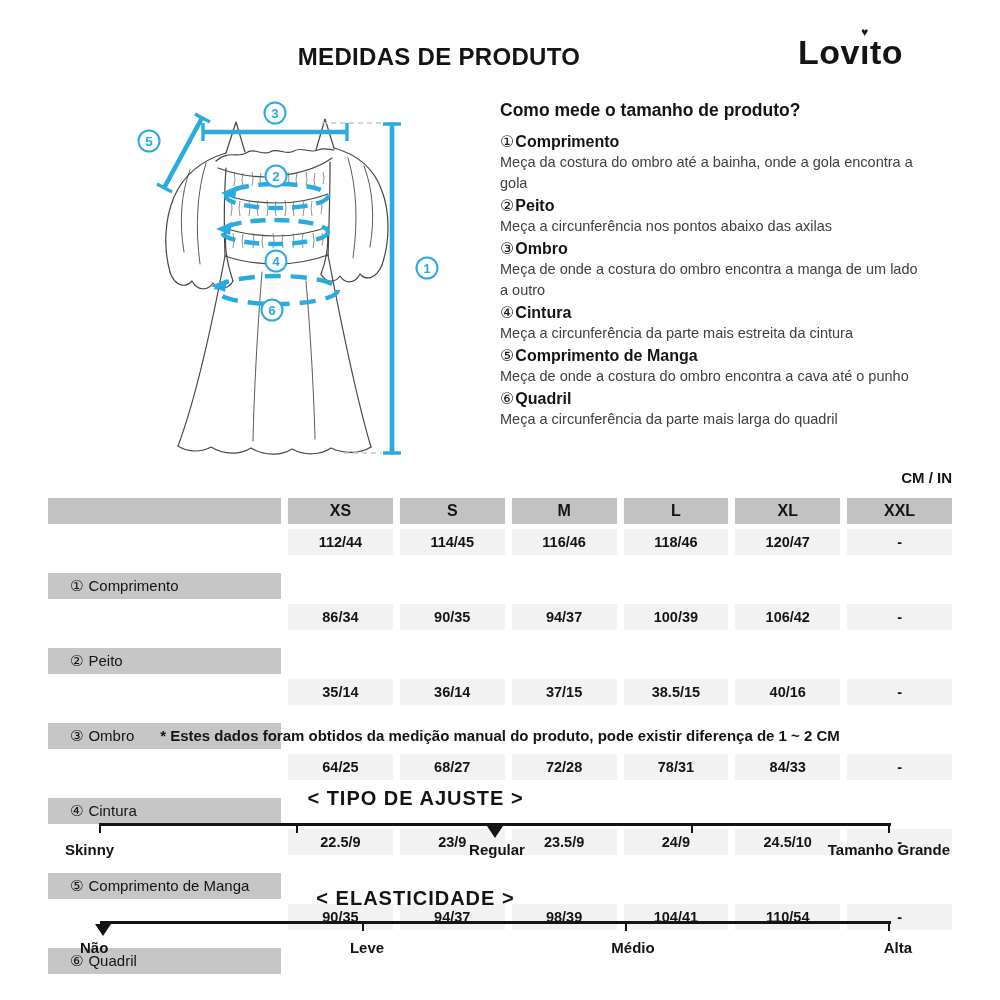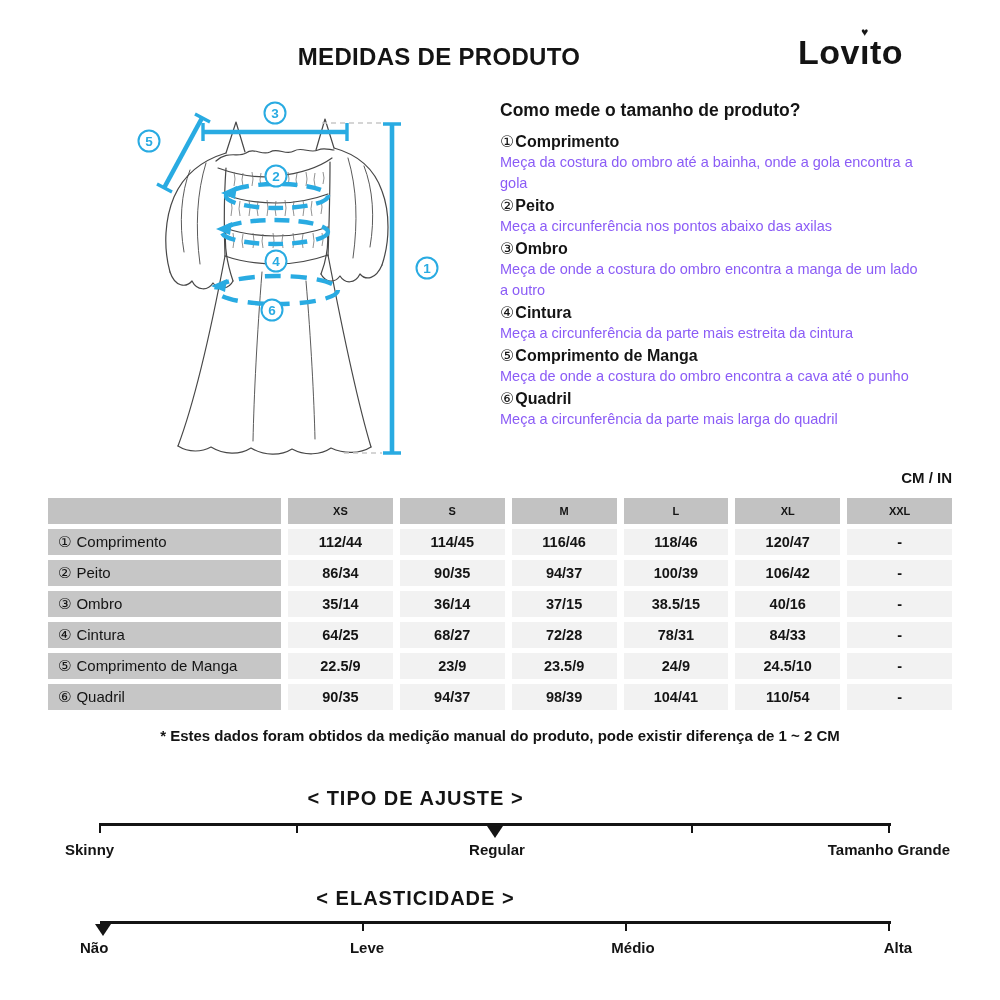--- a/index.html
+++ b/index.html
@@ -14,29 +14,29 @@
 
   .diagram{position:absolute;left:55px;top:85px;width:430px;height:395px;}
   .badge circle{fill:#fff;stroke:#29ABE2;stroke-width:2;}
   .badge text{fill:#29ABE2;font-size:13.5px;font-weight:bold;text-anchor:middle;
               font-family:"Liberation Sans","DejaVu Sans",sans-serif;}
 
   .howto{position:absolute;left:500px;top:100px;width:424px;}
   .howto-h{font-size:17.5px;font-weight:800;margin-bottom:10px;}
   .hi-t{font-size:16px;font-weight:700;line-height:21px;margin-top:1px;}
   .hi-t .num{font-weight:400;margin-right:1px;}
-  .hi-d{font-size:14.5px;line-height:21px;color:#8b5cf6;}
+  .hi-d{font-size:14.5px;line-height:21px;color:#404040;}
 
   .unit{position:absolute;top:469px;right:48px;font-size:15px;font-weight:700;}
 
   .table{position:absolute;left:48px;top:498px;width:904px;display:grid;
          grid-template-columns:233px repeat(6,1fr);column-gap:7px;row-gap:5px;}
   .cell{height:26px;line-height:26px;font-size:14.5px;text-align:center;white-space:nowrap;overflow:hidden;}
-  .cell.head{background:#c2c2c2;font-weight:700;font-size:11px;}
-  .cell.rowlab{background:#c6c6c6;text-align:left;padding-left:10px;font-size:15px;font-weight:400;}
+  .cell.head{background:#c2c2c2;font-weight:700;font-size:16px;}
+  .cell.rowlab{background:#c6c6c6;text-align:left;padding-left:22px;font-size:15px;font-weight:400;margin-top:44px;}
   .cell.rowlab .num{margin-right:5px;}
   .cell.val{background:#f2f2f2;font-weight:700;}
 
   .footnote{position:absolute;top:727px;left:0;width:1000px;text-align:center;
             font-size:15px;font-weight:700;}
 
   .scale-h{position:absolute;left:0;width:831px;text-align:center;font-size:20px;
            font-weight:800;letter-spacing:1px;}
   .sline{position:absolute;left:100px;width:791px;height:2.5px;background:#141414;}
   .tick{position:absolute;width:2.2px;height:10px;background:#141414;}

